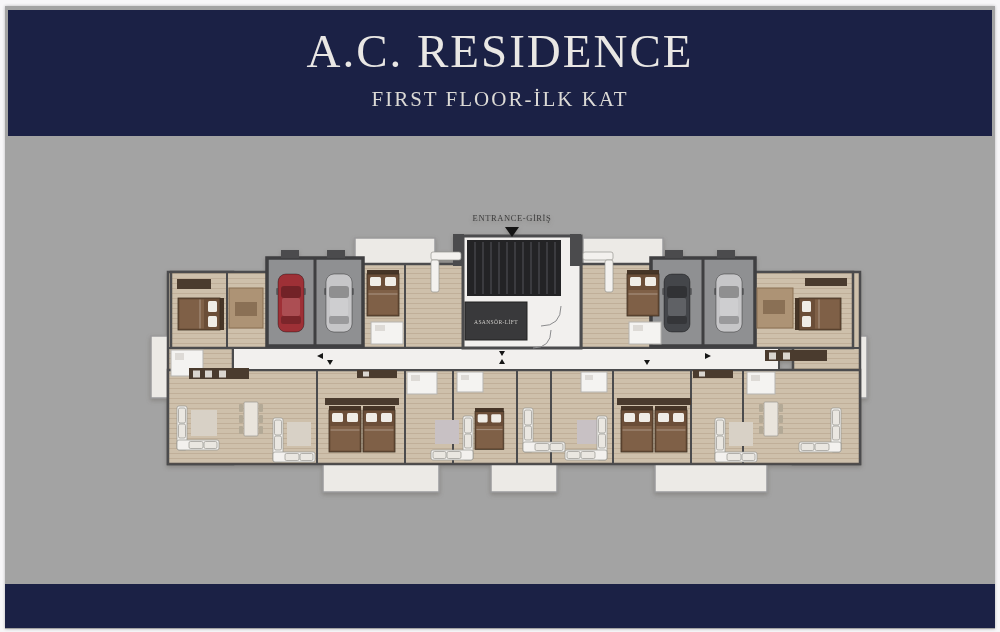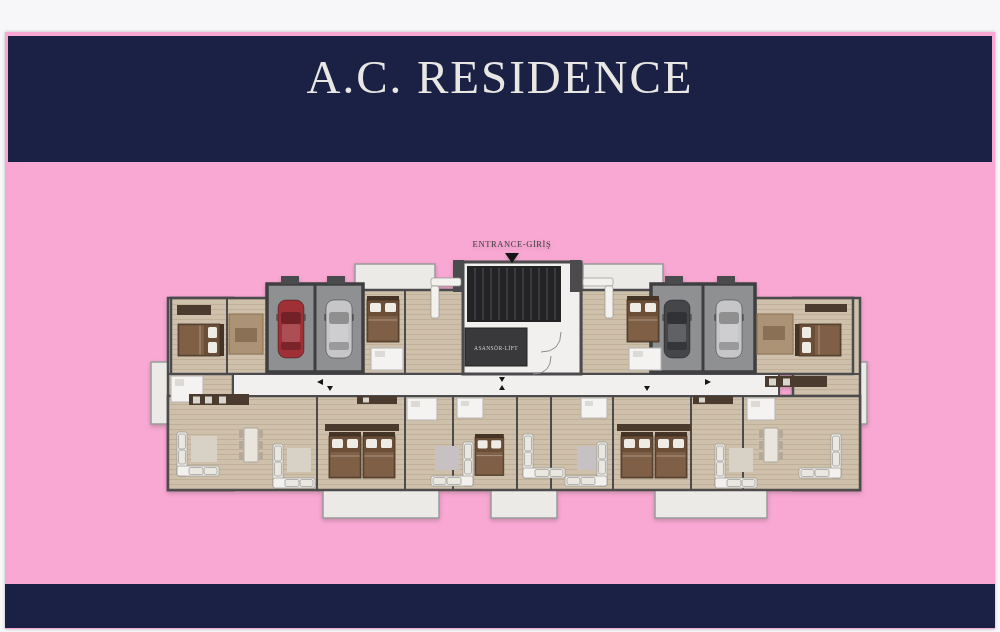--- a/index.html
+++ b/index.html
@@ -3,23 +3,22 @@
 <meta charset="utf-8">
 <style>
   html,body{margin:0;padding:0;}
   body{
     width:1000px;height:632px;position:relative;overflow:hidden;
     background:#f7f6f8;
     font-family:"Liberation Serif","DejaVu Serif",serif;
   }
   .sheet{
     position:absolute;left:5px;top:6px;right:5px;bottom:3px;
-    background:#f9a8d4;
+    background:#a3a3a3;
     box-shadow:0 0 3px rgba(0,0,0,.25);
-    margin-top:26px;
   }
   .band{position:absolute;left:3px;right:3px;background:#1b2145;}
   .band.header{top:4px;height:126px;text-align:center;color:#e9e7e4;}
   .band.footer{bottom:1px;height:44px;left:0;right:0;}
   .title{
     margin:0;padding-top:14px;
     font-size:47px;font-weight:normal;letter-spacing:2px;color:#e9e7e4;
   }
   .subtitle{
     margin:0;padding-top:9px;
@@ -29,20 +28,21 @@
   svg.plan{position:absolute;left:0;top:0;filter:drop-shadow(0 2px 2px rgba(70,60,50,.28));}
   text{font-family:"Liberation Serif","DejaVu Serif",serif;}
 </style>
 </head>
 <body>
 
 <div class="sheet">
 
   <div class="band header">
     <h1 class="title">A.C. RESIDENCE</h1>
+    <div class="subtitle">FIRST FLOOR-İLK KAT</div>
   </div>
 
   <svg class="plan" width="1000" height="632" viewBox="0 0 1000 632">
     <defs>
       <pattern id="wood" width="5" height="5" patternUnits="userSpaceOnUse">
         <rect width="5" height="5" fill="none"></rect>
         <line x1="0" y1="2.5" x2="5" y2="2.5" stroke="rgba(120,90,55,.16)" stroke-width="1"></line>
       </pattern>
       <g id="car">
         <rect x="-2" y="14" width="4" height="7" rx="1" fill="rgba(0,0,0,.30)"></rect>

